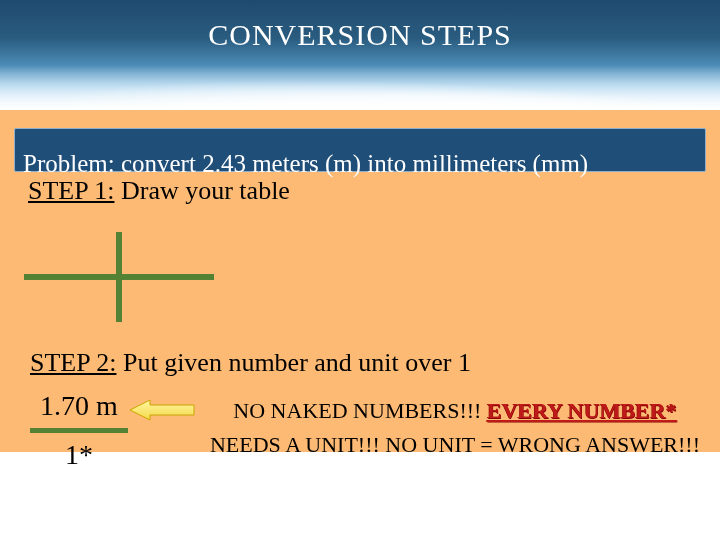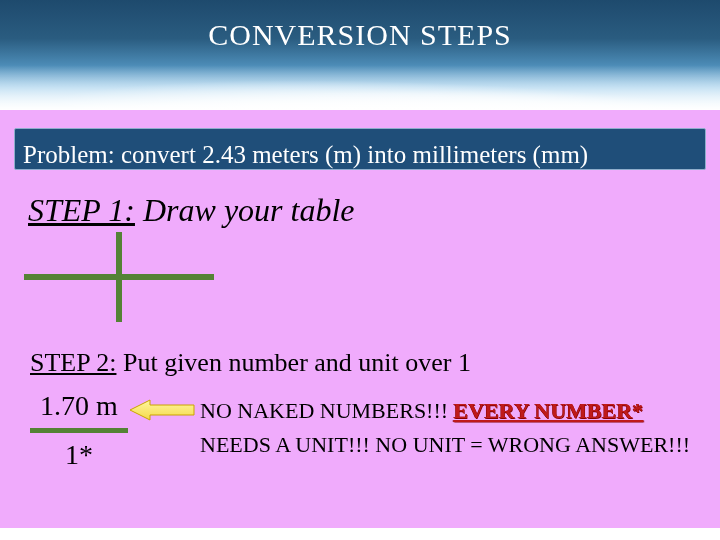--- a/index.html
+++ b/index.html
@@ -1,20 +1,20 @@
 <!DOCTYPE html>
 <html><head>
 <meta charset="utf-8">
 <style>
   * { margin: 0; padding: 0; box-sizing: border-box; }
   html, body { width: 720px; height: 540px; overflow: hidden; font-family: Georgia, 'Times New Roman', serif; }
   .slide {
     width: 720px;
-    height: 528px;
-    background: #f0abfc;
+    height: 452px;
+    background: #fdba74;
     position: relative;
   }
   .header {
     position: relative;
     width: 100%;
     height: 110px;
     background: linear-gradient(180deg, #1e4a6d 0%, #2a5c80 35%, #4d8db8 60%, #8fc5e8 80%, #d4edfb 100%);
     overflow: hidden;
   }
   .wave1 {
@@ -55,31 +55,30 @@
   }
   .problem-bar {
     position: absolute;
     top: 128px;
     left: 14px;
     width: 692px;
     height: 42px;
     background: #1f4e79;
     color: #fff;
     font-size: 25px;
-    padding: 12px 8px;
+    padding: 21px 8px;
     border: 1px solid #8faecc;
     border-radius: 2px;
   }
   .step1 {
     position: absolute;
-    top: 192px;
+    top: 176px;
     left: 28px;
-    font-size: 32px;
+    font-size: 26px;
     color: #000;
-    font-style: italic;
   }
   .step1 .ul { text-decoration: underline; }
   .table-draw {
     position: absolute;
     top: 232px;
     left: 24px;
   }
   .step2 {
     position: absolute;
     top: 348px;
@@ -116,21 +115,21 @@
     left: 130px;
   }
   .warning {
     position: absolute;
     top: 394px;
     left: 200px;
     width: 510px;
     color: #000;
     font-size: 22px;
     line-height: 1.55;
-    text-align: left;
+    text-align: center;
   }
   .warning .every {
     color: #bf1a1a;
     font-weight: bold;
     text-decoration: underline;
     text-shadow: 0.5px 0.5px 0 #800, -0.5px 0 0 #800;
   }
 </style>
 </head>
 <body>

